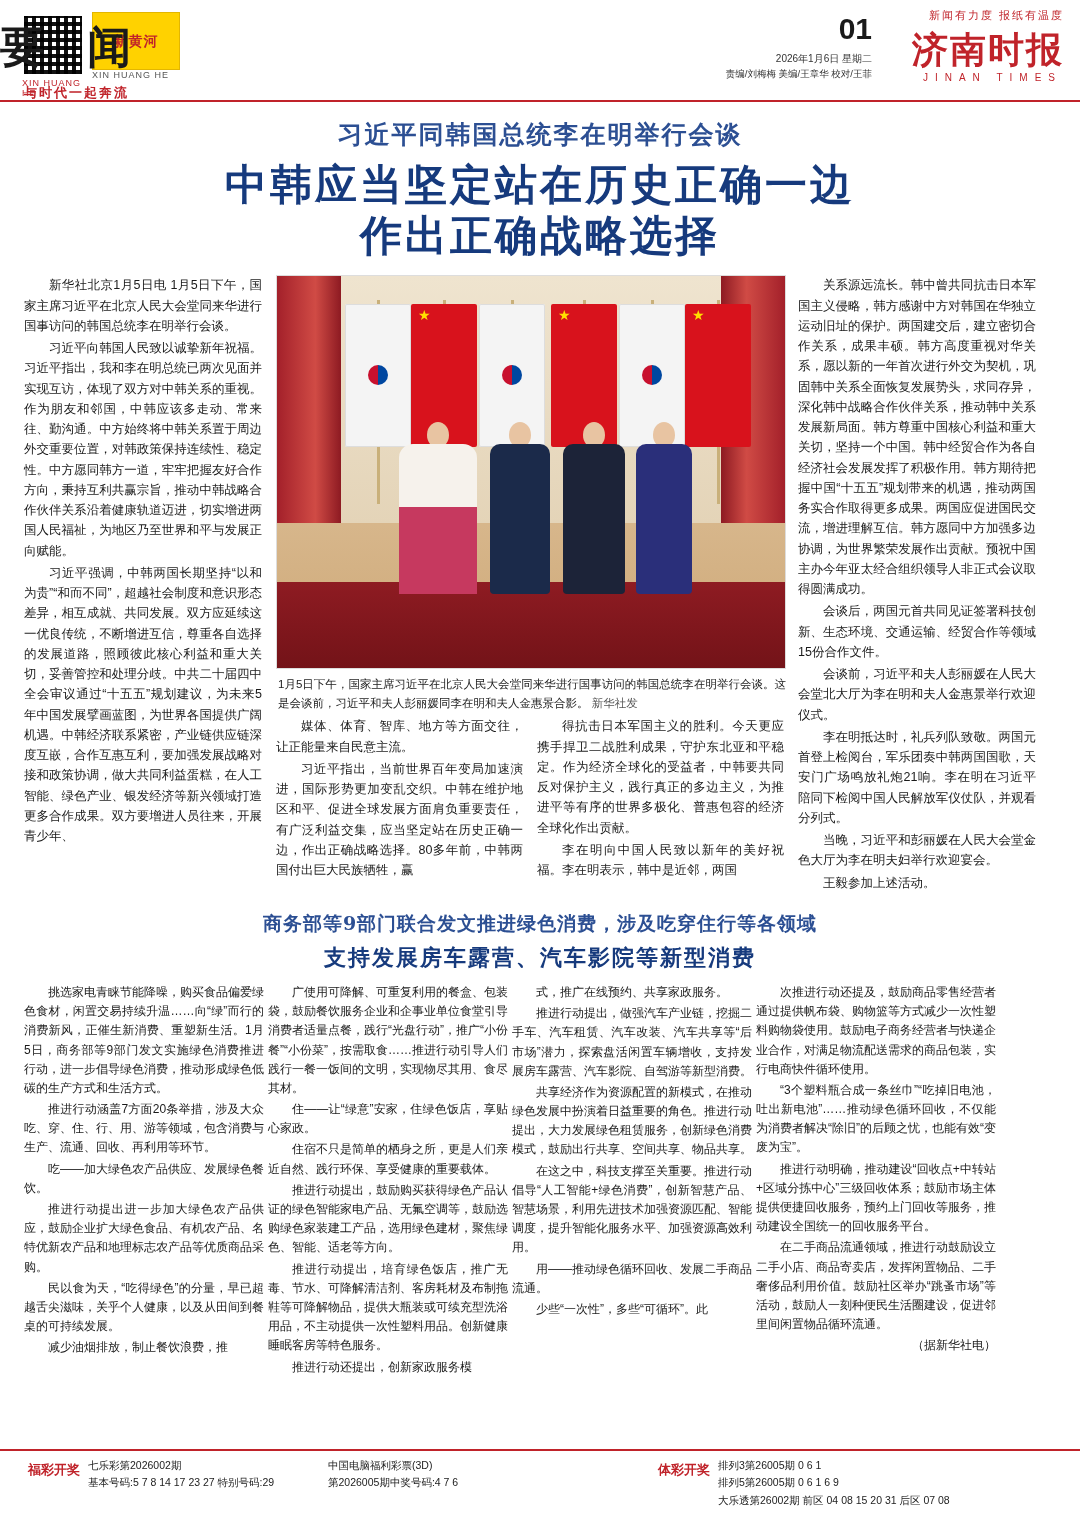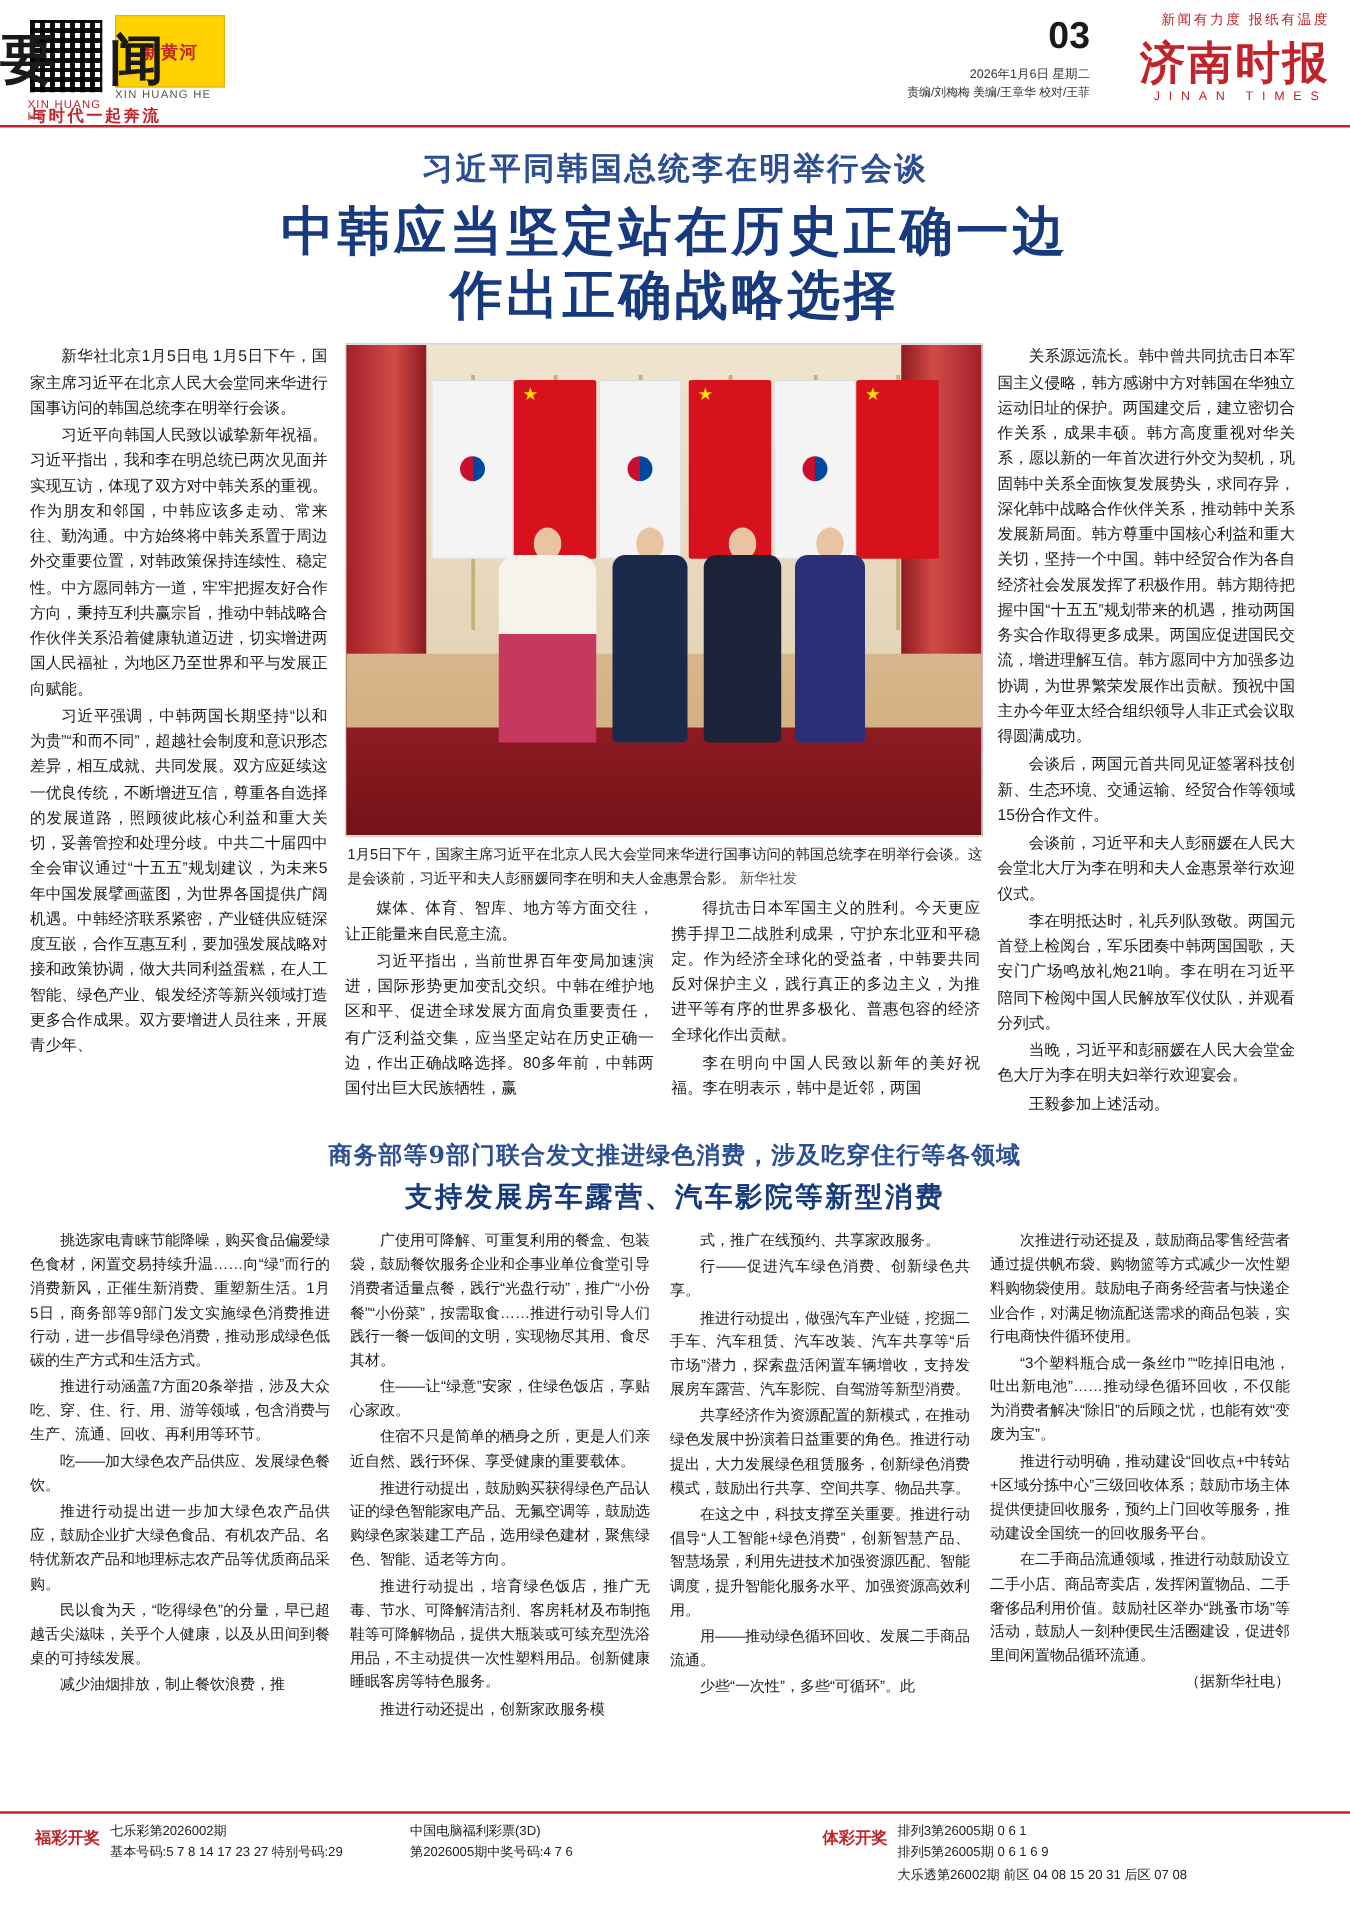--- a/index.html
+++ b/index.html
@@ -61,21 +61,21 @@
   .caption{width:508px;font-size:11.5px;line-height:1.6;color:#222;padding:6px 2px 4px 2px;text-align:justify;}
   .caption .src{color:#555;}
   .subcols{display:flex;gap:14px;}
   .subcol{width:247px;font-size:12.5px;line-height:1.62;text-align:justify;}
   .subcol p{margin:0 0 2px 0;text-indent:2em;}
 
   
   .story2{margin-top:10px;padding:6px 24px 0 24px;}
   .story2 .kicker{text-align:center;font-size:19px;color:#2c4f93;font-weight:bold;letter-spacing:1px;font-family:"DejaVu Serif",serif;}
   .story2 .h2{text-align:center;margin-top:6px;font-size:22px;font-weight:bold;color:#163a7d;letter-spacing:2px;font-family:"DejaVu Serif",serif;}
-  .cols4{display:flex;gap:16px;margin-top:10px;}
+  .cols4{display:flex;gap:4px;margin-top:10px;}
   .c4{width:240px;font-size:12px;line-height:1.6;text-align:justify;}
   .c4 p{margin:0 0 2px 0;text-indent:2em;}
   .right-align{text-align:right;text-indent:0;}
 
   
   .lottery{position:absolute;left:0;right:0;bottom:0;height:70px;border-top:2px solid #c0232a;background:#fff;padding-top:6px;}
   .lot-row{display:flex;padding:0 28px;font-size:10.5px;color:#222;}
   .lot-block{display:flex;align-items:flex-start;gap:8px;}
   .lot-b1{width:300px}.lot-b2{width:330px}.lot-b3{flex:1}
   .lot-title{font-size:13px;font-weight:bold;color:#c0232a;white-space:nowrap;padding-top:4px;}
@@ -88,21 +88,21 @@
 
   <div class="masthead">
     <div class="qr"></div>
     <div class="qr-tag">XIN HUANG HE</div>
     <div class="logo-box">
       <span>新黄河</span>
     </div>
     <div class="logo-sub">XIN HUANG HE</div>
     <div class="logo-slogan">与时代一起奔流</div>
     <div class="head-title">要 闻</div>
-    <div class="issue-no">03</div>
+    <div class="issue-no">01</div>
     <div class="issue-date">2026年1月6日 星期二</div>
     <div class="issue-credits">责编/刘梅梅 美编/王章华 校对/王菲</div>
     <div class="paper-slogan">新闻有力度 报纸有温度</div>
     <div class="paper-name">济南时报</div>
     <div class="paper-en">JINAN TIMES</div>
   </div>
 
   <div class="lead">
     <div class="kicker">习近平同韩国总统李在明举行会谈</div>
     <div class="h1">
@@ -210,21 +210,20 @@
       <div class="c4">
         <p>广使用可降解、可重复利用的餐盒、包装袋，鼓励餐饮服务企业和企事业单位食堂引导消费者适量点餐，践行“光盘行动”，推广“小份餐”“小份菜”，按需取食……推进行动引导人们践行一餐一饭间的文明，实现物尽其用、食尽其材。</p>
         <p>住——让“绿意”安家，住绿色饭店，享贴心家政。</p>
         <p>住宿不只是简单的栖身之所，更是人们亲近自然、践行环保、享受健康的重要载体。</p>
         <p>推进行动提出，鼓励购买获得绿色产品认证的绿色智能家电产品、无氟空调等，鼓励选购绿色家装建工产品，选用绿色建材，聚焦绿色、智能、适老等方向。</p>
         <p>推进行动提出，培育绿色饭店，推广无毒、节水、可降解清洁剂、客房耗材及布制拖鞋等可降解物品，提供大瓶装或可续充型洗浴用品，不主动提供一次性塑料用品。创新健康睡眠客房等特色服务。</p>
         <p>推进行动还提出，创新家政服务模</p>
       </div>
       <div class="c4">
         <p>式，推广在线预约、共享家政服务。</p>
-        <p>行——促进汽车绿色消费、创新绿色共享。</p>
         <p>推进行动提出，做强汽车产业链，挖掘二手车、汽车租赁、汽车改装、汽车共享等“后市场”潜力，探索盘活闲置车辆增收，支持发展房车露营、汽车影院、自驾游等新型消费。</p>
         <p>共享经济作为资源配置的新模式，在推动绿色发展中扮演着日益重要的角色。推进行动提出，大力发展绿色租赁服务，创新绿色消费模式，鼓励出行共享、空间共享、物品共享。</p>
         <p>在这之中，科技支撑至关重要。推进行动倡导“人工智能+绿色消费”，创新智慧产品、智慧场景，利用先进技术加强资源匹配、智能调度，提升智能化服务水平、加强资源高效利用。</p>
         <p>用——推动绿色循环回收、发展二手商品流通。</p>
         <p>少些“一次性”，多些“可循环”。此</p>
       </div>
       <div class="c4">
         <p>次推进行动还提及，鼓励商品零售经营者通过提供帆布袋、购物篮等方式减少一次性塑料购物袋使用。鼓励电子商务经营者与快递企业合作，对满足物流配送需求的商品包装，实行电商快件循环使用。</p>
         <p>“3个塑料瓶合成一条丝巾”“吃掉旧电池，吐出新电池”……推动绿色循环回收，不仅能为消费者解决“除旧”的后顾之忧，也能有效“变废为宝”。</p>
         <p>推进行动明确，推动建设“回收点+中转站+区域分拣中心”三级回收体系；鼓励市场主体提供便捷回收服务，预约上门回收等服务，推动建设全国统一的回收服务平台。</p>

